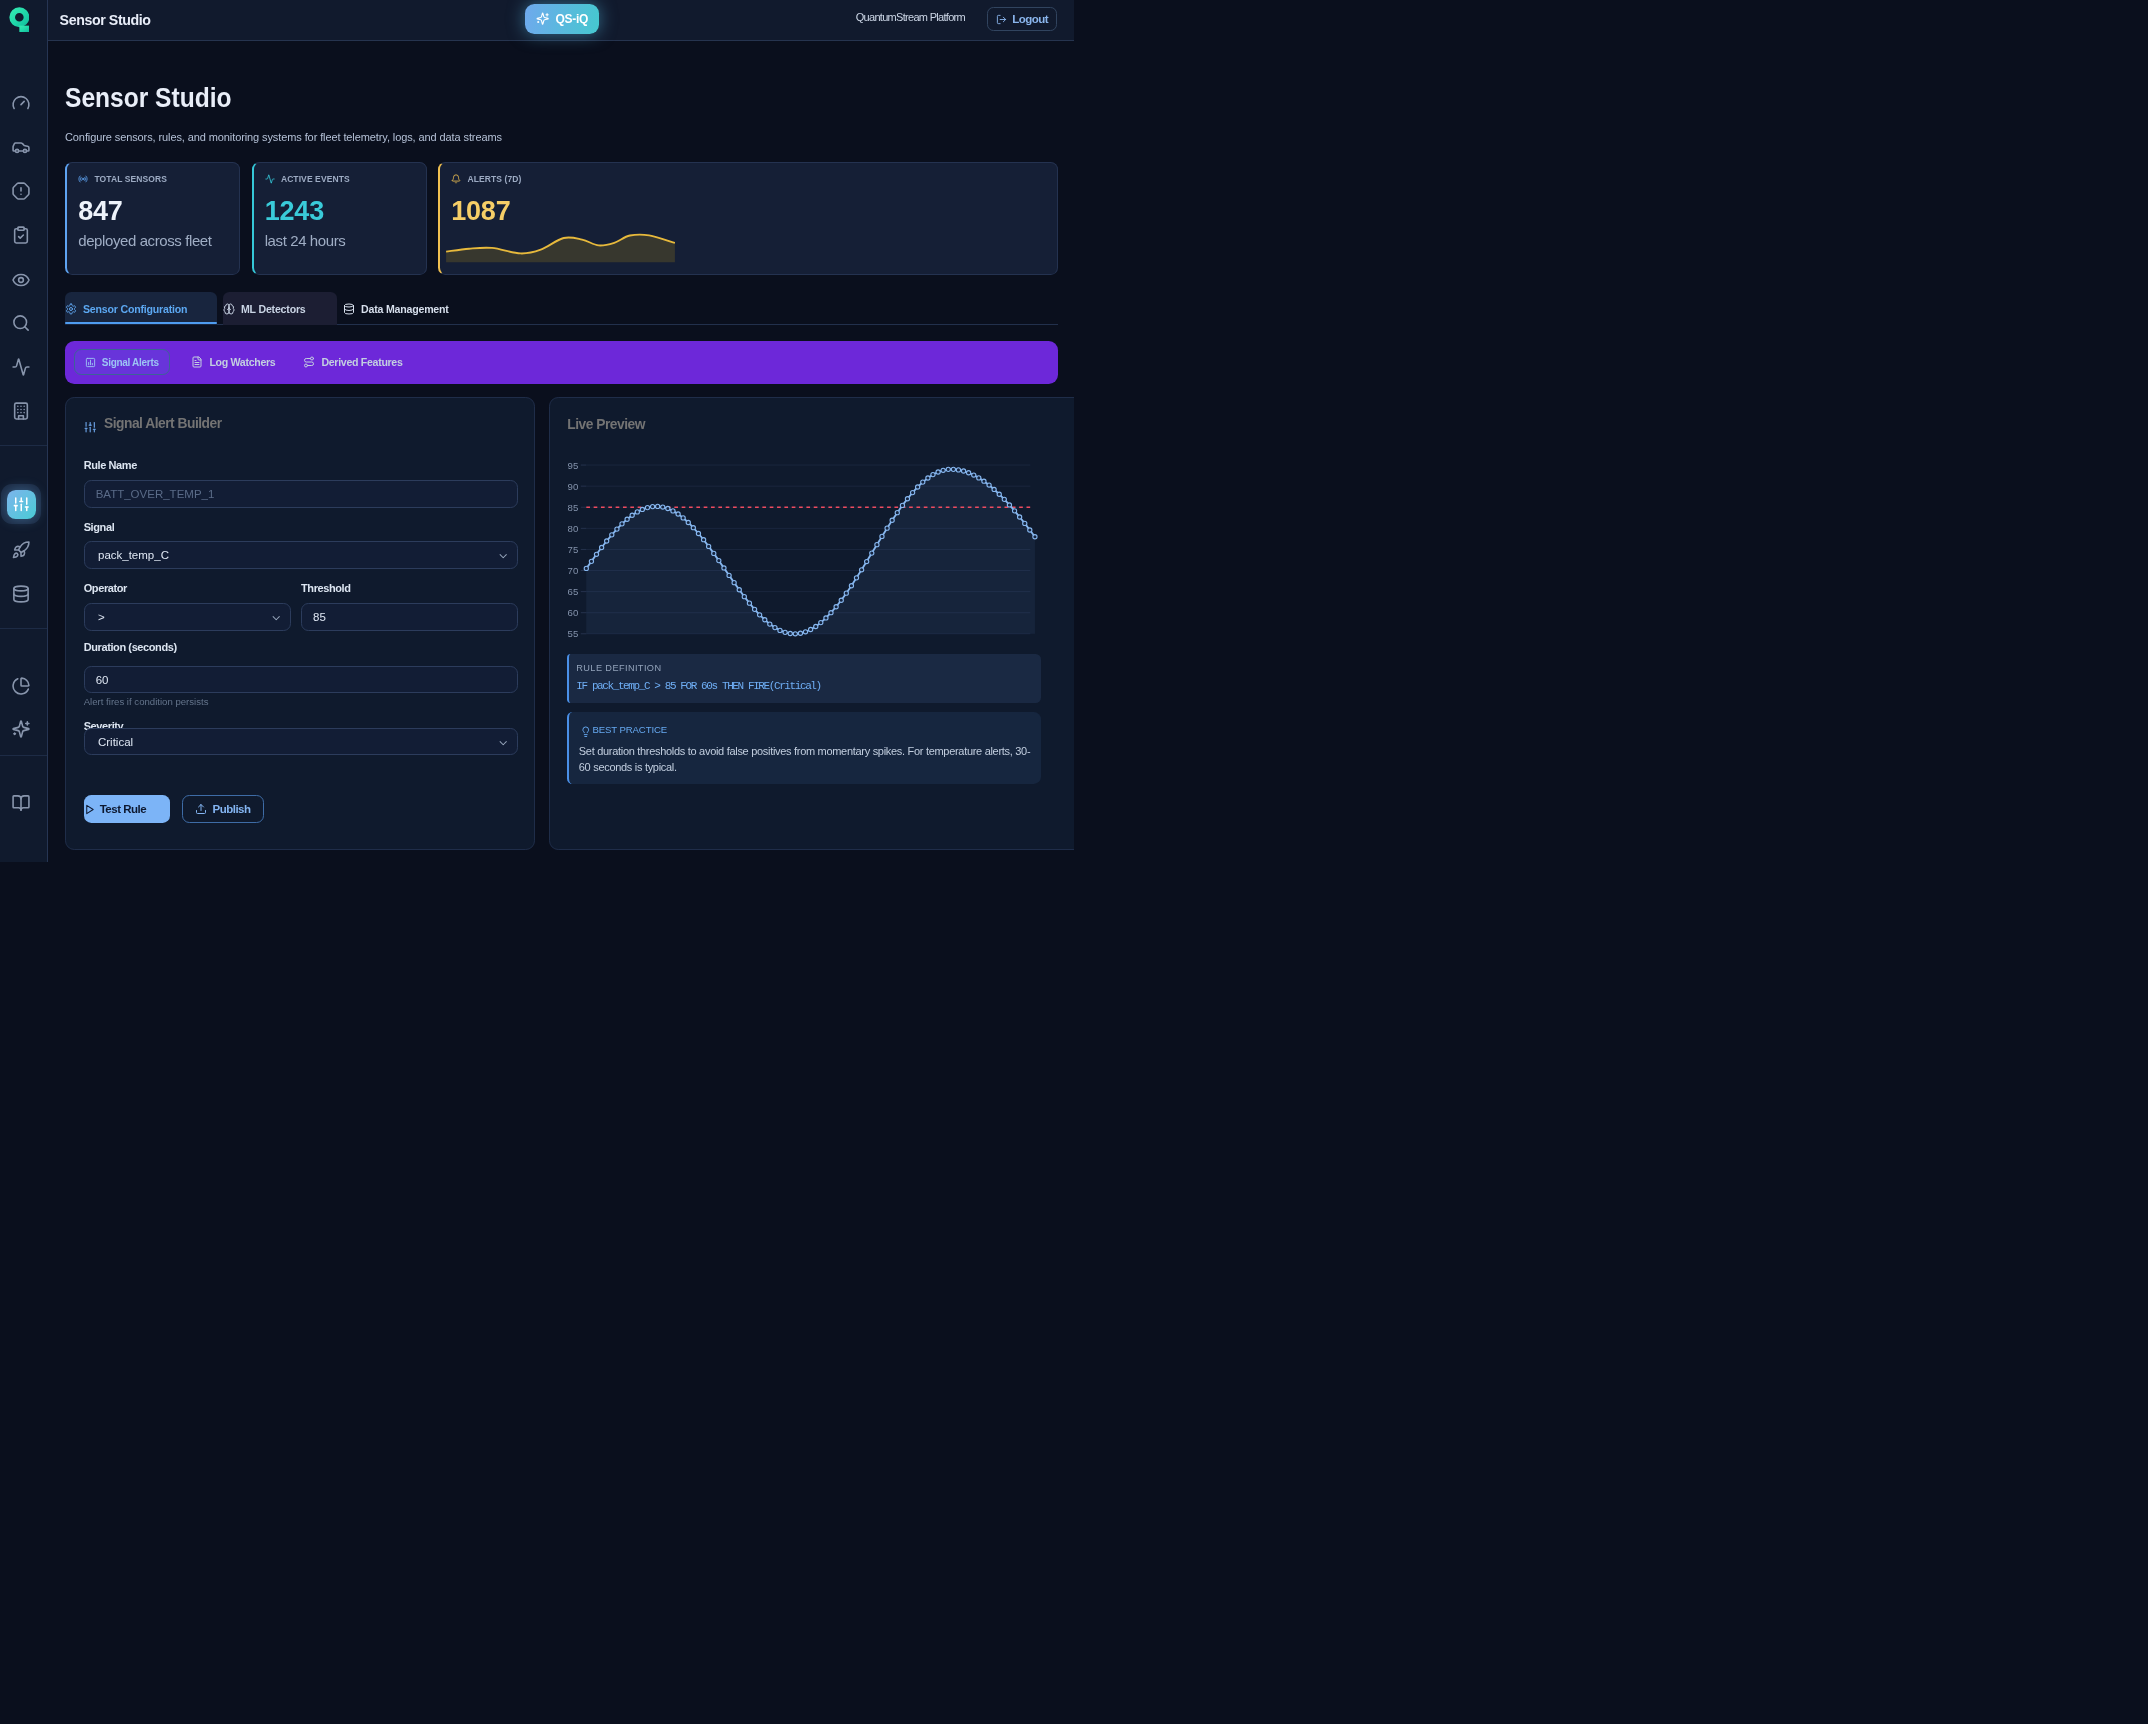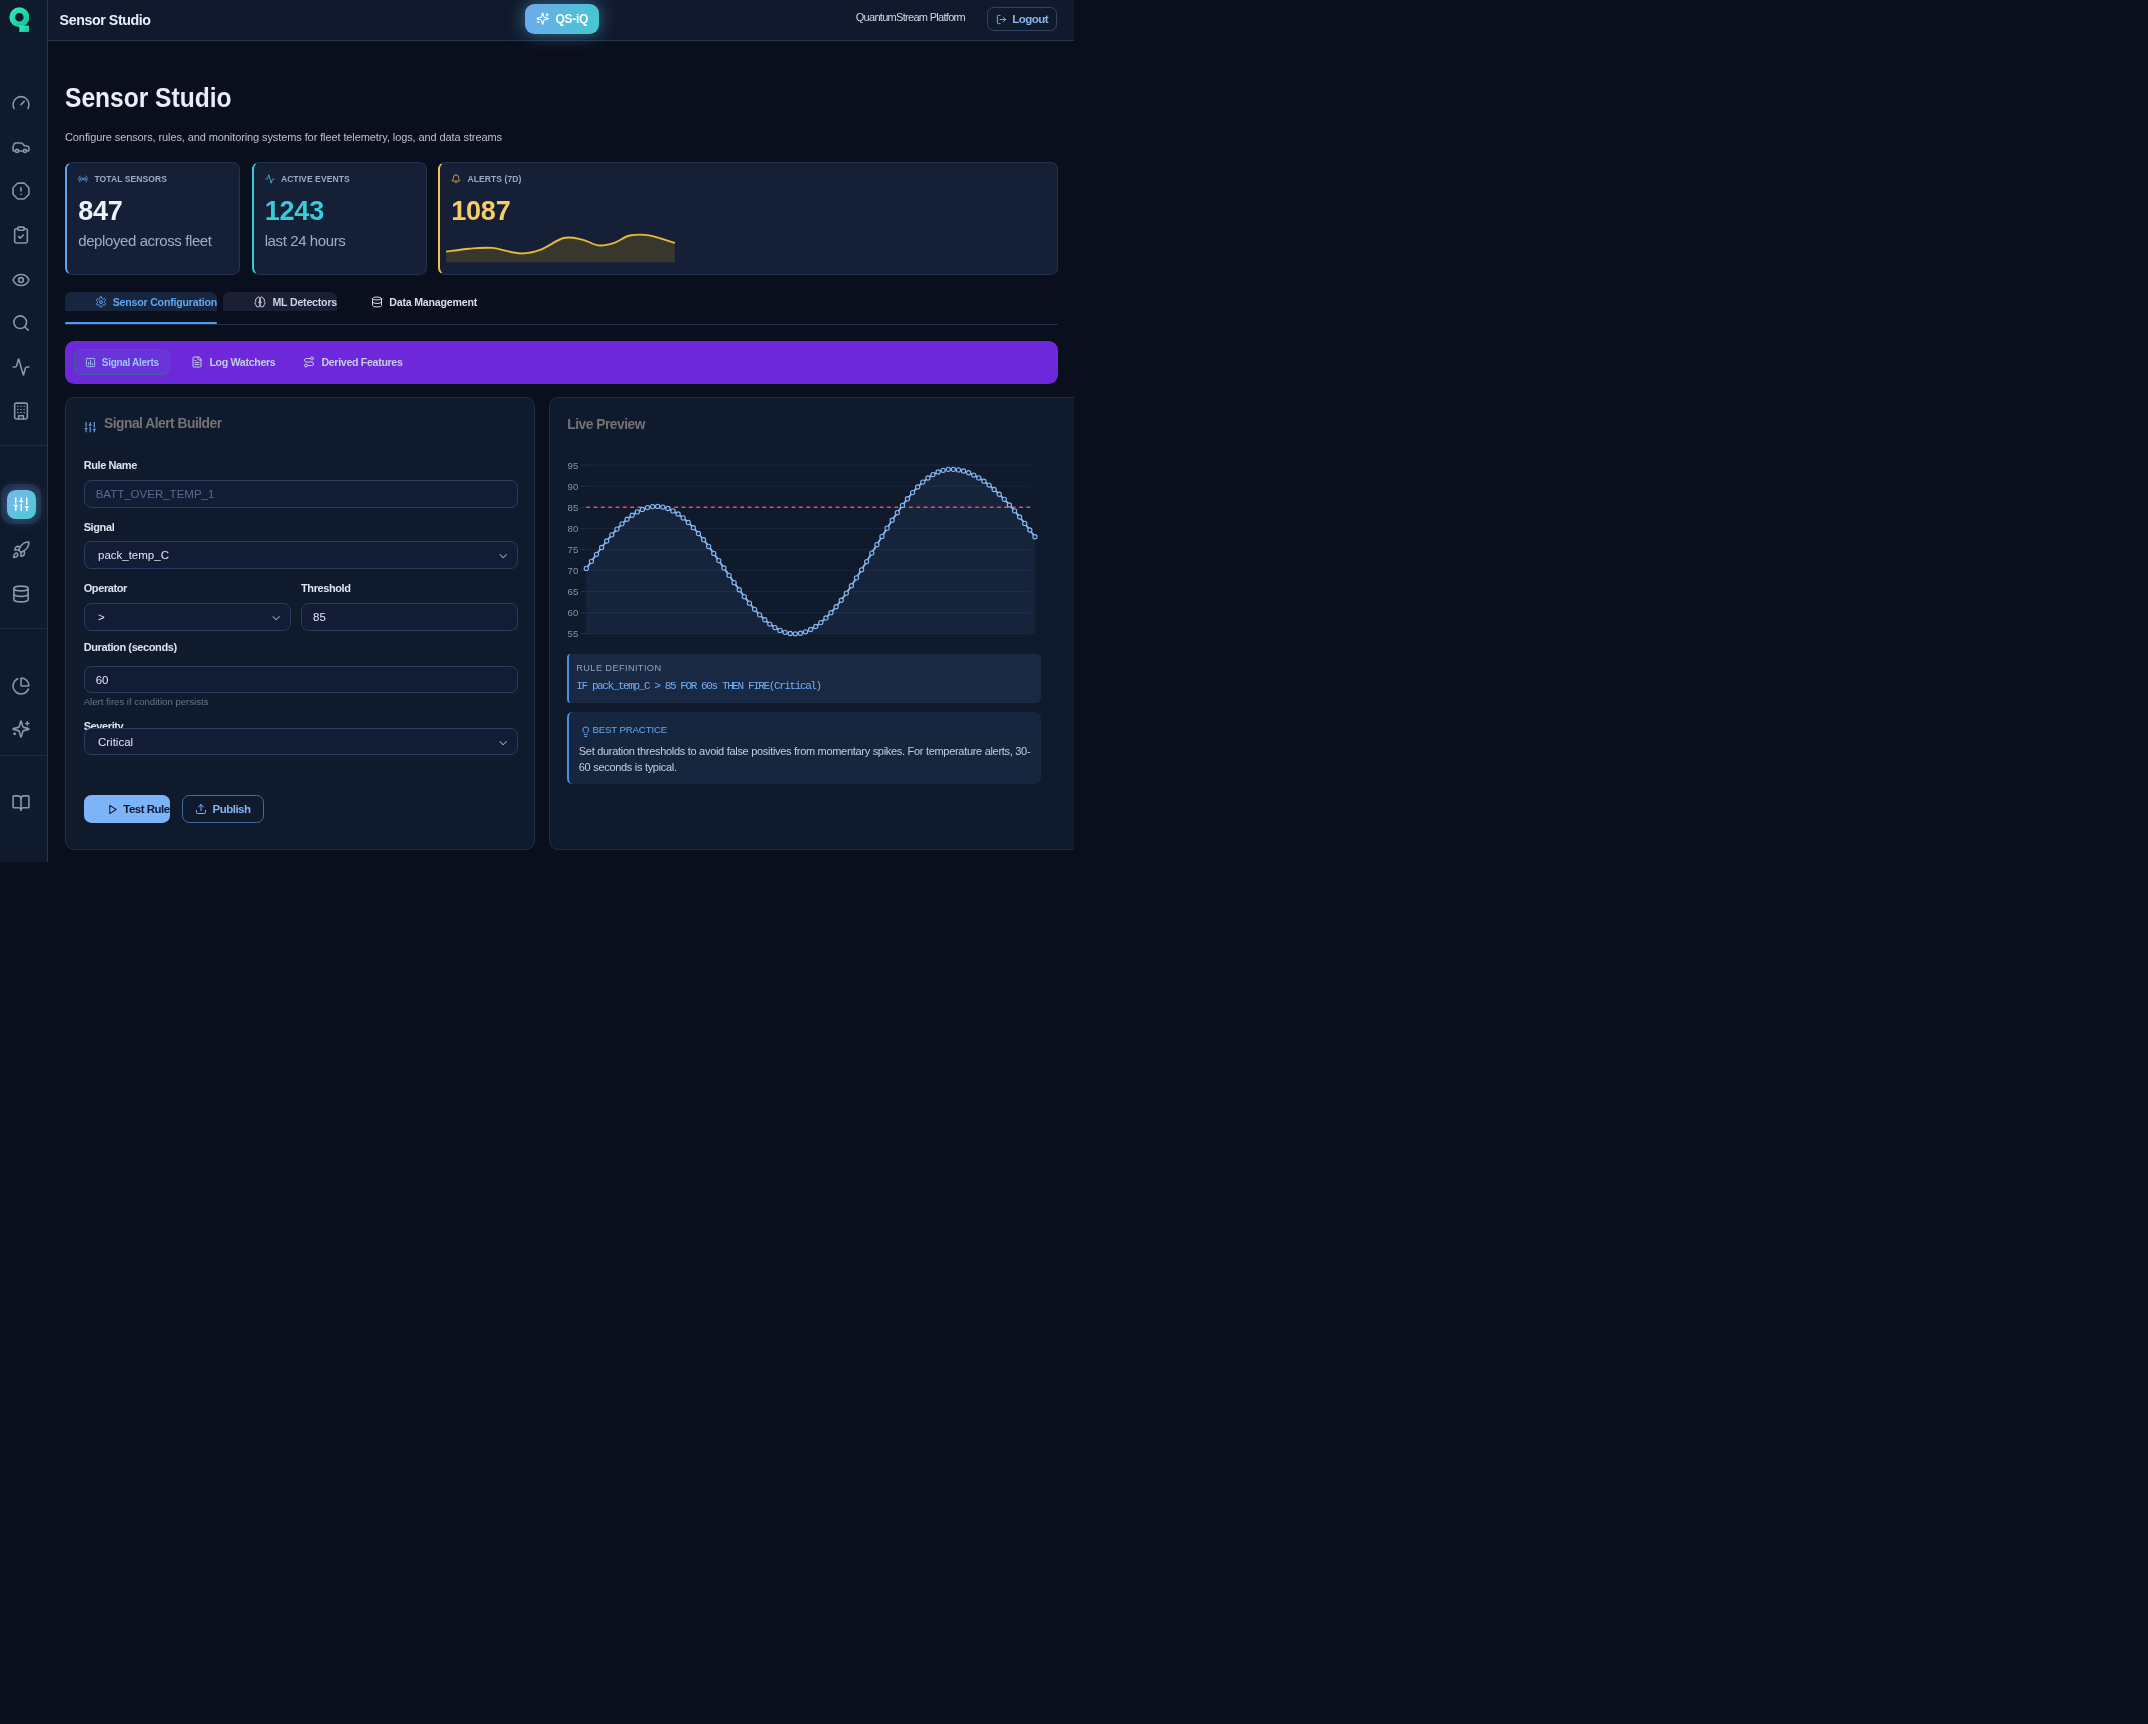--- a/index.html
+++ b/index.html
@@ -23,38 +23,38 @@
 
 #cards{position:absolute;left:65px;top:162px;width:993px;height:113px;display:flex;gap:11.5px}
 .card{flex:0 0 175px;background:#151f36;border:0.9px solid #243250;border-left-width:2.3px;border-radius:7.3px;position:relative}
 .card.wide{flex:1 1 auto}
 .clabel{position:absolute;left:11px;top:11.4px;display:flex;align-items:center;gap:6.4px;height:10px;font-size:8.5px;font-weight:700;letter-spacing:0.1px;color:#9dabc3}
 .cnum{position:absolute;left:11.2px;top:35px;font-size:27px;line-height:27px;font-weight:700;letter-spacing:-0.2px}
 .csub{position:absolute;left:11.2px;top:69px;font-size:15px;color:#9fadc4;letter-spacing:-0.4px}
 
 
 #tabs{position:absolute;left:65px;top:292px;right:16.5px;height:33px;border-bottom:0.9px solid #22304c}
-.tab{position:absolute;top:0;height:19px;display:flex;align-items:center;gap:6px;font-size:10.6px;font-weight:700;justify-content:flex-end;letter-spacing:-0.2px}
+.tab{position:absolute;top:0;height:33px;display:flex;align-items:center;gap:6px;font-size:10.6px;font-weight:700;justify-content:flex-start;letter-spacing:-0.2px}
 #tab1{left:0;width:152px;background:#18253e;border-radius:6.4px 6.4px 0 0;color:#5ca8f2}
 #tab1u{position:absolute;left:0;top:30px;width:152px;height:2.4px;background:#4f9cf0;border-radius:1.8px}
 #tab2{left:158px;width:114px;background:#1c1e33;border-radius:6.4px 6.4px 0 0;color:#c9d4e4}
 #tab3{left:278px;width:134px;color:#d7dfec}
 
 #subtabs{position:absolute;left:65px;top:341px;width:993px;height:43px;background:#6d28d9;border-radius:9.2px}
 #chip1{position:absolute;left:9px;top:8.3px;width:96px;height:26px;border:0.9px solid #3c6497;border-radius:7.3px;background:rgba(77,139,222,.13);display:flex;align-items:center;justify-content:center;gap:5.5px;color:#9cc5f4;font-size:10px;font-weight:700;letter-spacing:-0.3px}
 .sublab{position:absolute;top:8.3px;height:26px;display:flex;align-items:center;gap:6.4px;color:#c3cfe0;font-size:10.6px;font-weight:700;letter-spacing:-0.3px}
 
 .panel{position:absolute;top:397px;height:453px;background:#0f1a2d;border:0.9px solid #1f2d49;border-radius:9.2px}
 #lpanel{left:65px;width:470px}
 #rpanel{left:549px;width:578px}
 .ptitle{position:absolute;font-size:13.8px;line-height:13.8px;font-weight:700;color:#737373;letter-spacing:-0.5px;white-space:nowrap}
 .flabel{position:absolute;font-size:11px;line-height:11px;font-weight:700;color:#dce5f1;letter-spacing:-0.4px;white-space:nowrap}
 .finput{position:absolute;background:#121d35;border:0.9px solid #2c3c5c;border-radius:7.3px;display:flex;align-items:center;padding:0 11px;font-size:11.5px;color:#dfe7f3}
 .finput.sel{padding:0 13.3px}
-#testbtn{position:absolute;left:17.7px;top:397px;width:86px;height:28px;border-radius:7.3px;background:#7cb4f7;color:#0d1830;display:flex;align-items:center;justify-content:flex-end;gap:5px;font-size:11.5px;font-weight:700;letter-spacing:-0.5px}
+#testbtn{position:absolute;left:17.7px;top:397px;width:86px;height:28px;border-radius:7.3px;background:#7cb4f7;color:#0d1830;display:flex;align-items:center;justify-content:flex-start;gap:5px;font-size:11.5px;font-weight:700;letter-spacing:-0.5px}
 #pubbtn{position:absolute;left:116px;top:397px;width:82px;height:28px;border-radius:7.3px;border:0.9px solid #3e6ca6;color:#84b5f2;display:flex;align-items:center;justify-content:center;gap:5px;font-size:11.5px;font-weight:700;letter-spacing:-0.5px}
 
 #rulebox{position:absolute;left:17px;top:256px;width:474px;height:49px;background:#1a2943;border-left:2.8px solid #4a90e8;border-radius:3.7px 5.5px 5.5px 3.7px}
 #rblab{position:absolute;left:7.3px;top:9.2px;font-size:9.2px;letter-spacing:0.4px;color:#93a3ba}
 #rbcode{position:absolute;left:7.3px;top:26px;font-family:"Liberation Mono",monospace;font-size:11px;color:#6faef5;letter-spacing:-1.4px;white-space:nowrap}
 #bpbox{position:absolute;left:17px;top:314px;width:474px;height:72px;background:#16263f;border-left:2.8px solid #4a90e8;border-radius:5.5px 7.3px 7.3px 5.5px}
 #bplab{position:absolute;left:23.4px;top:12px;font-size:9.6px;font-weight:400;letter-spacing:-0.1px;color:#66a9f1}
 #bpbody{position:absolute;left:9.8px;top:31px;width:459px;font-size:11px;line-height:16px;color:#c2cedf;letter-spacing:-0.3px}
 </style>
 </head>

